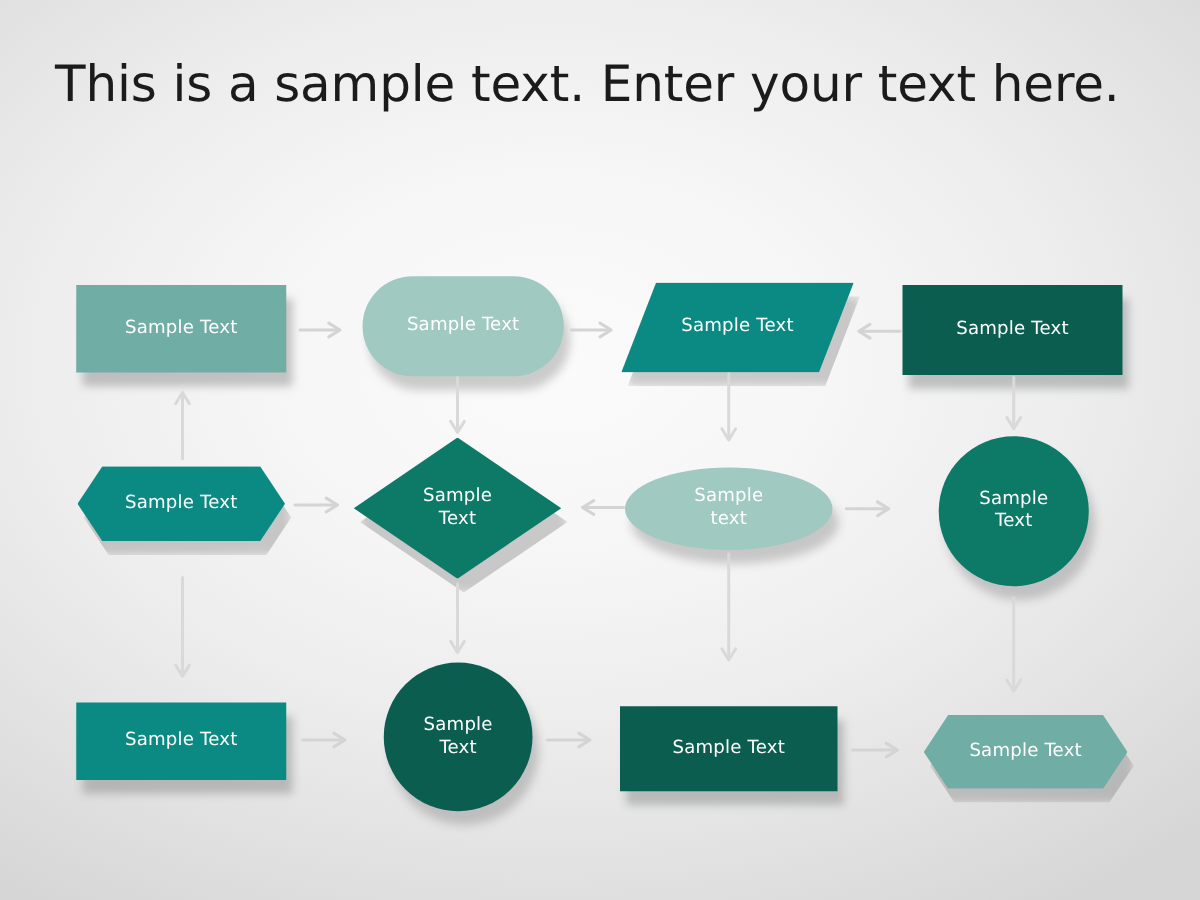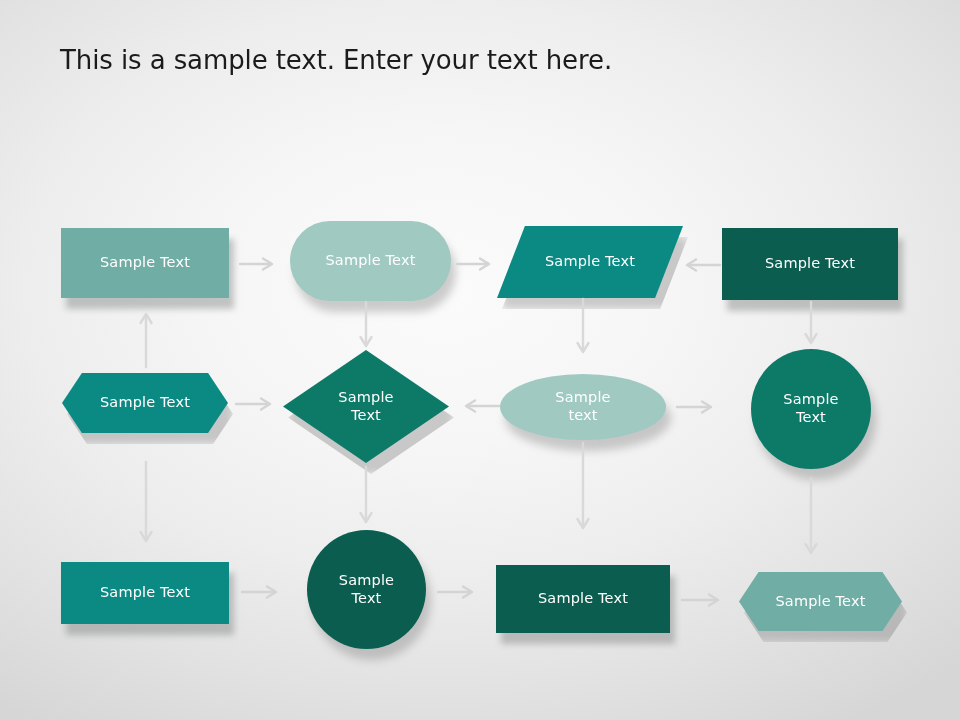--- a/index.html
+++ b/index.html
@@ -20,23 +20,23 @@
     height: 720px;
     background: radial-gradient(ellipse 78% 72% at 46% 40%,
                 #fbfbfb 0%, #f6f6f6 30%, #ededed 56%,
                 #e2e2e2 78%, #d6d6d6 100%);
     overflow: hidden;
   }
 
   
   #title {
     position: absolute;
-    left: 60px;
+    left: 44px;
     top: 45px;
-    font-size: 26px;
+    font-size: 40px;
     letter-spacing: -0.1px;
     color: #1b1b1b;
     font-weight: 400;
     white-space: nowrap;
   }
 
   
   .node {
     position: absolute;
     box-sizing: border-box;

